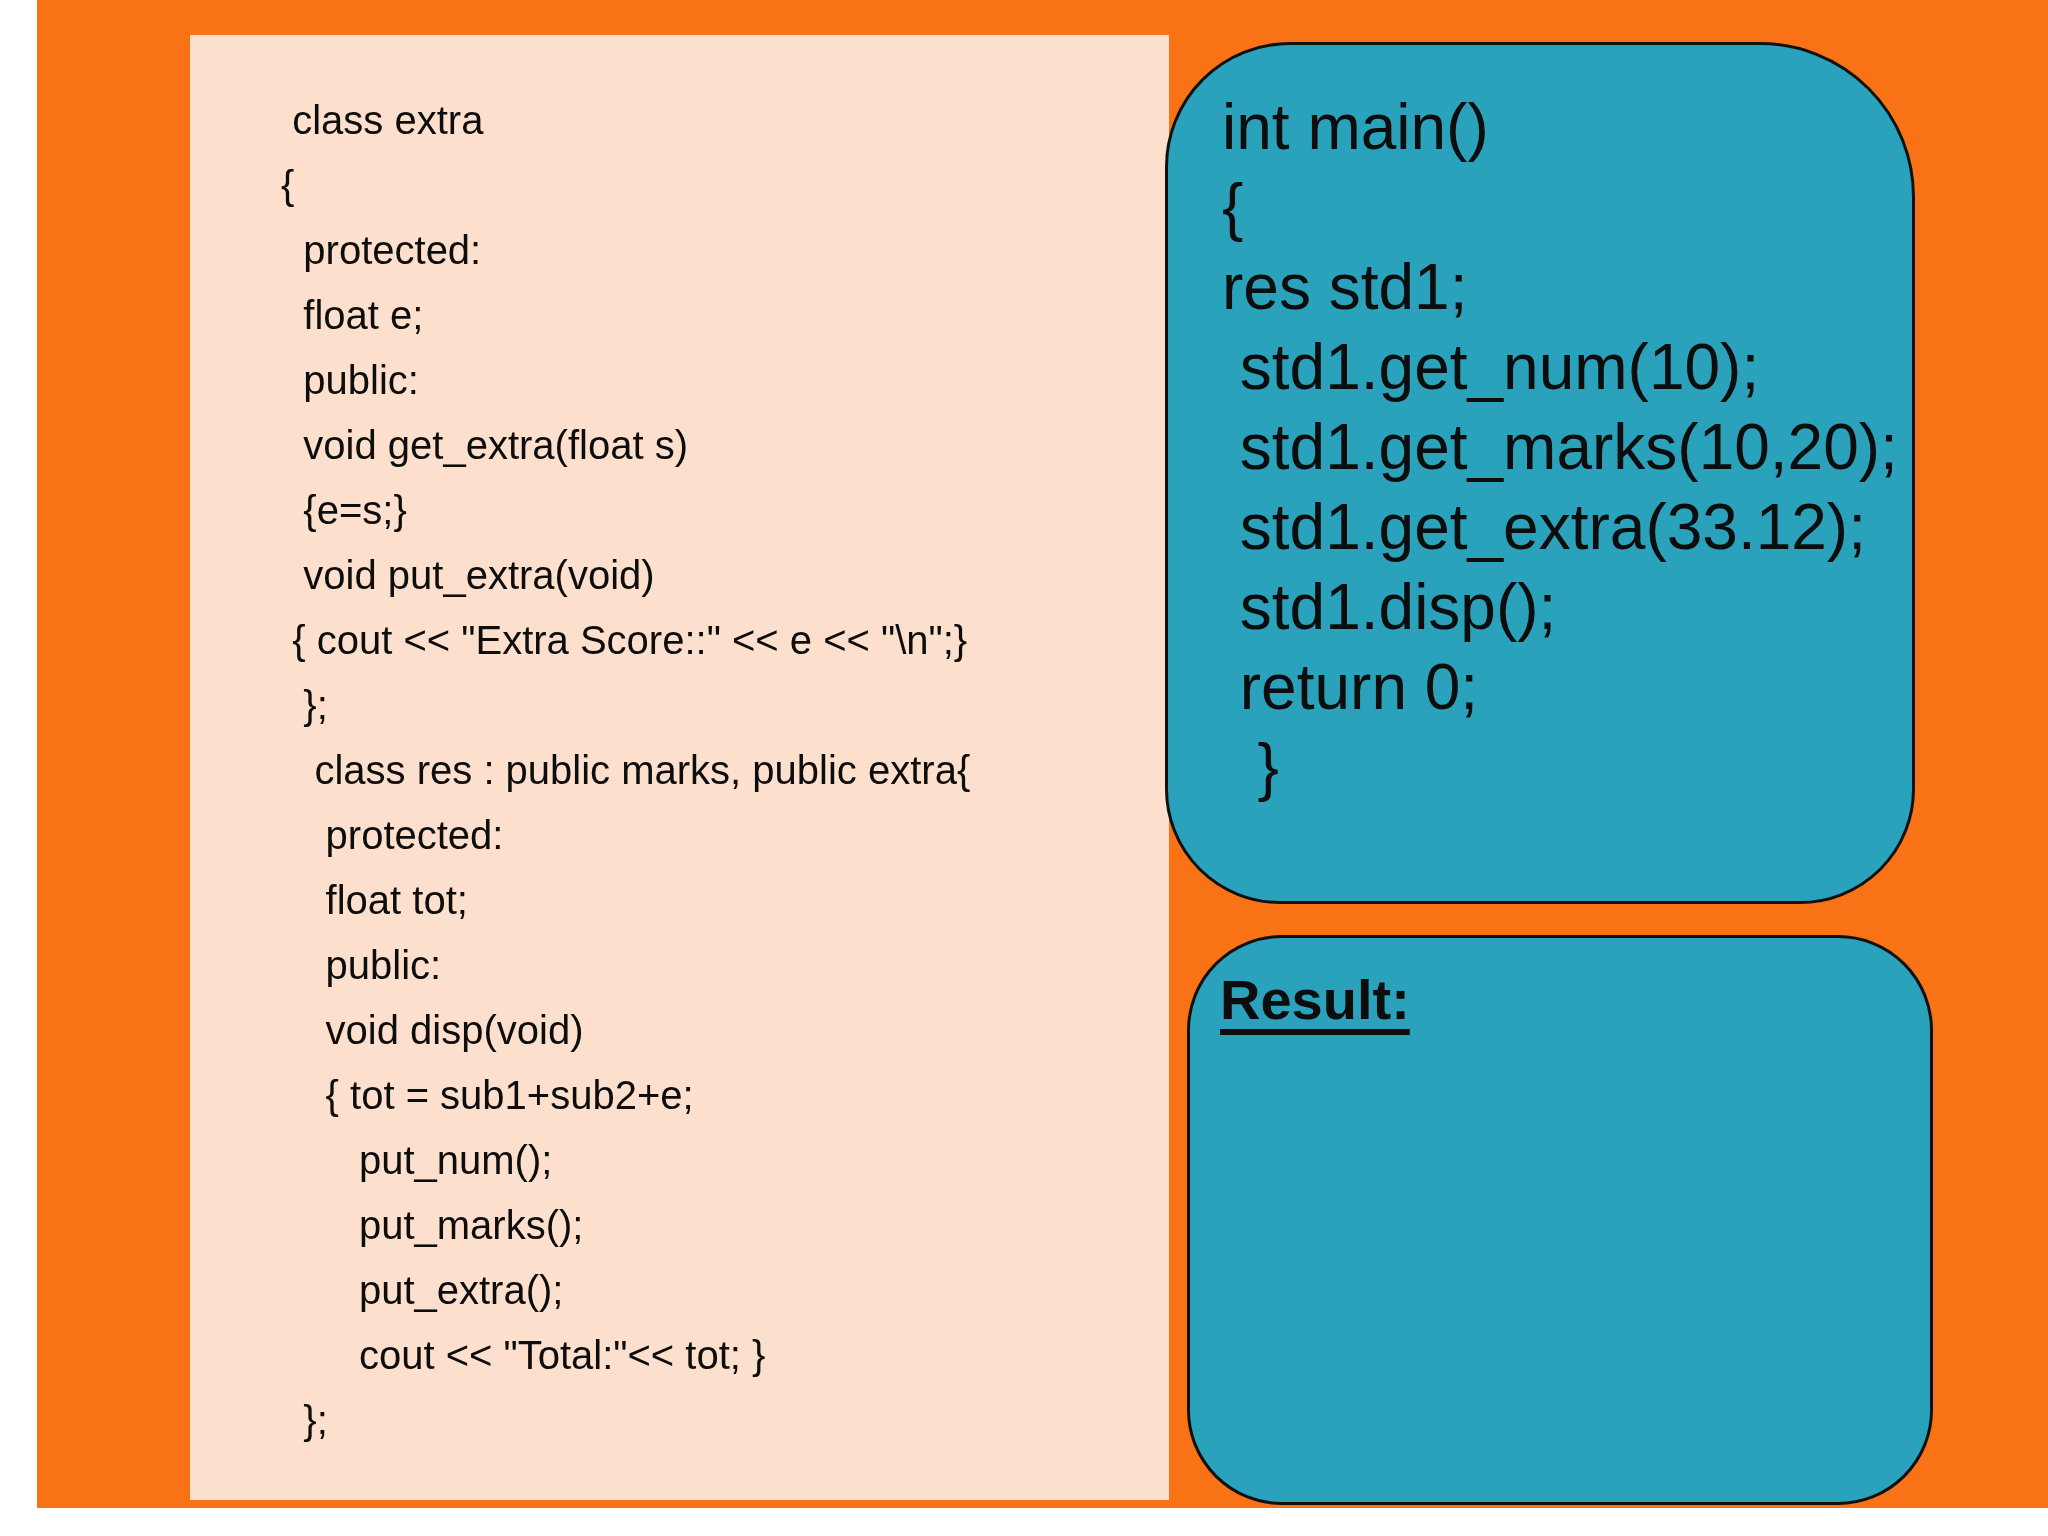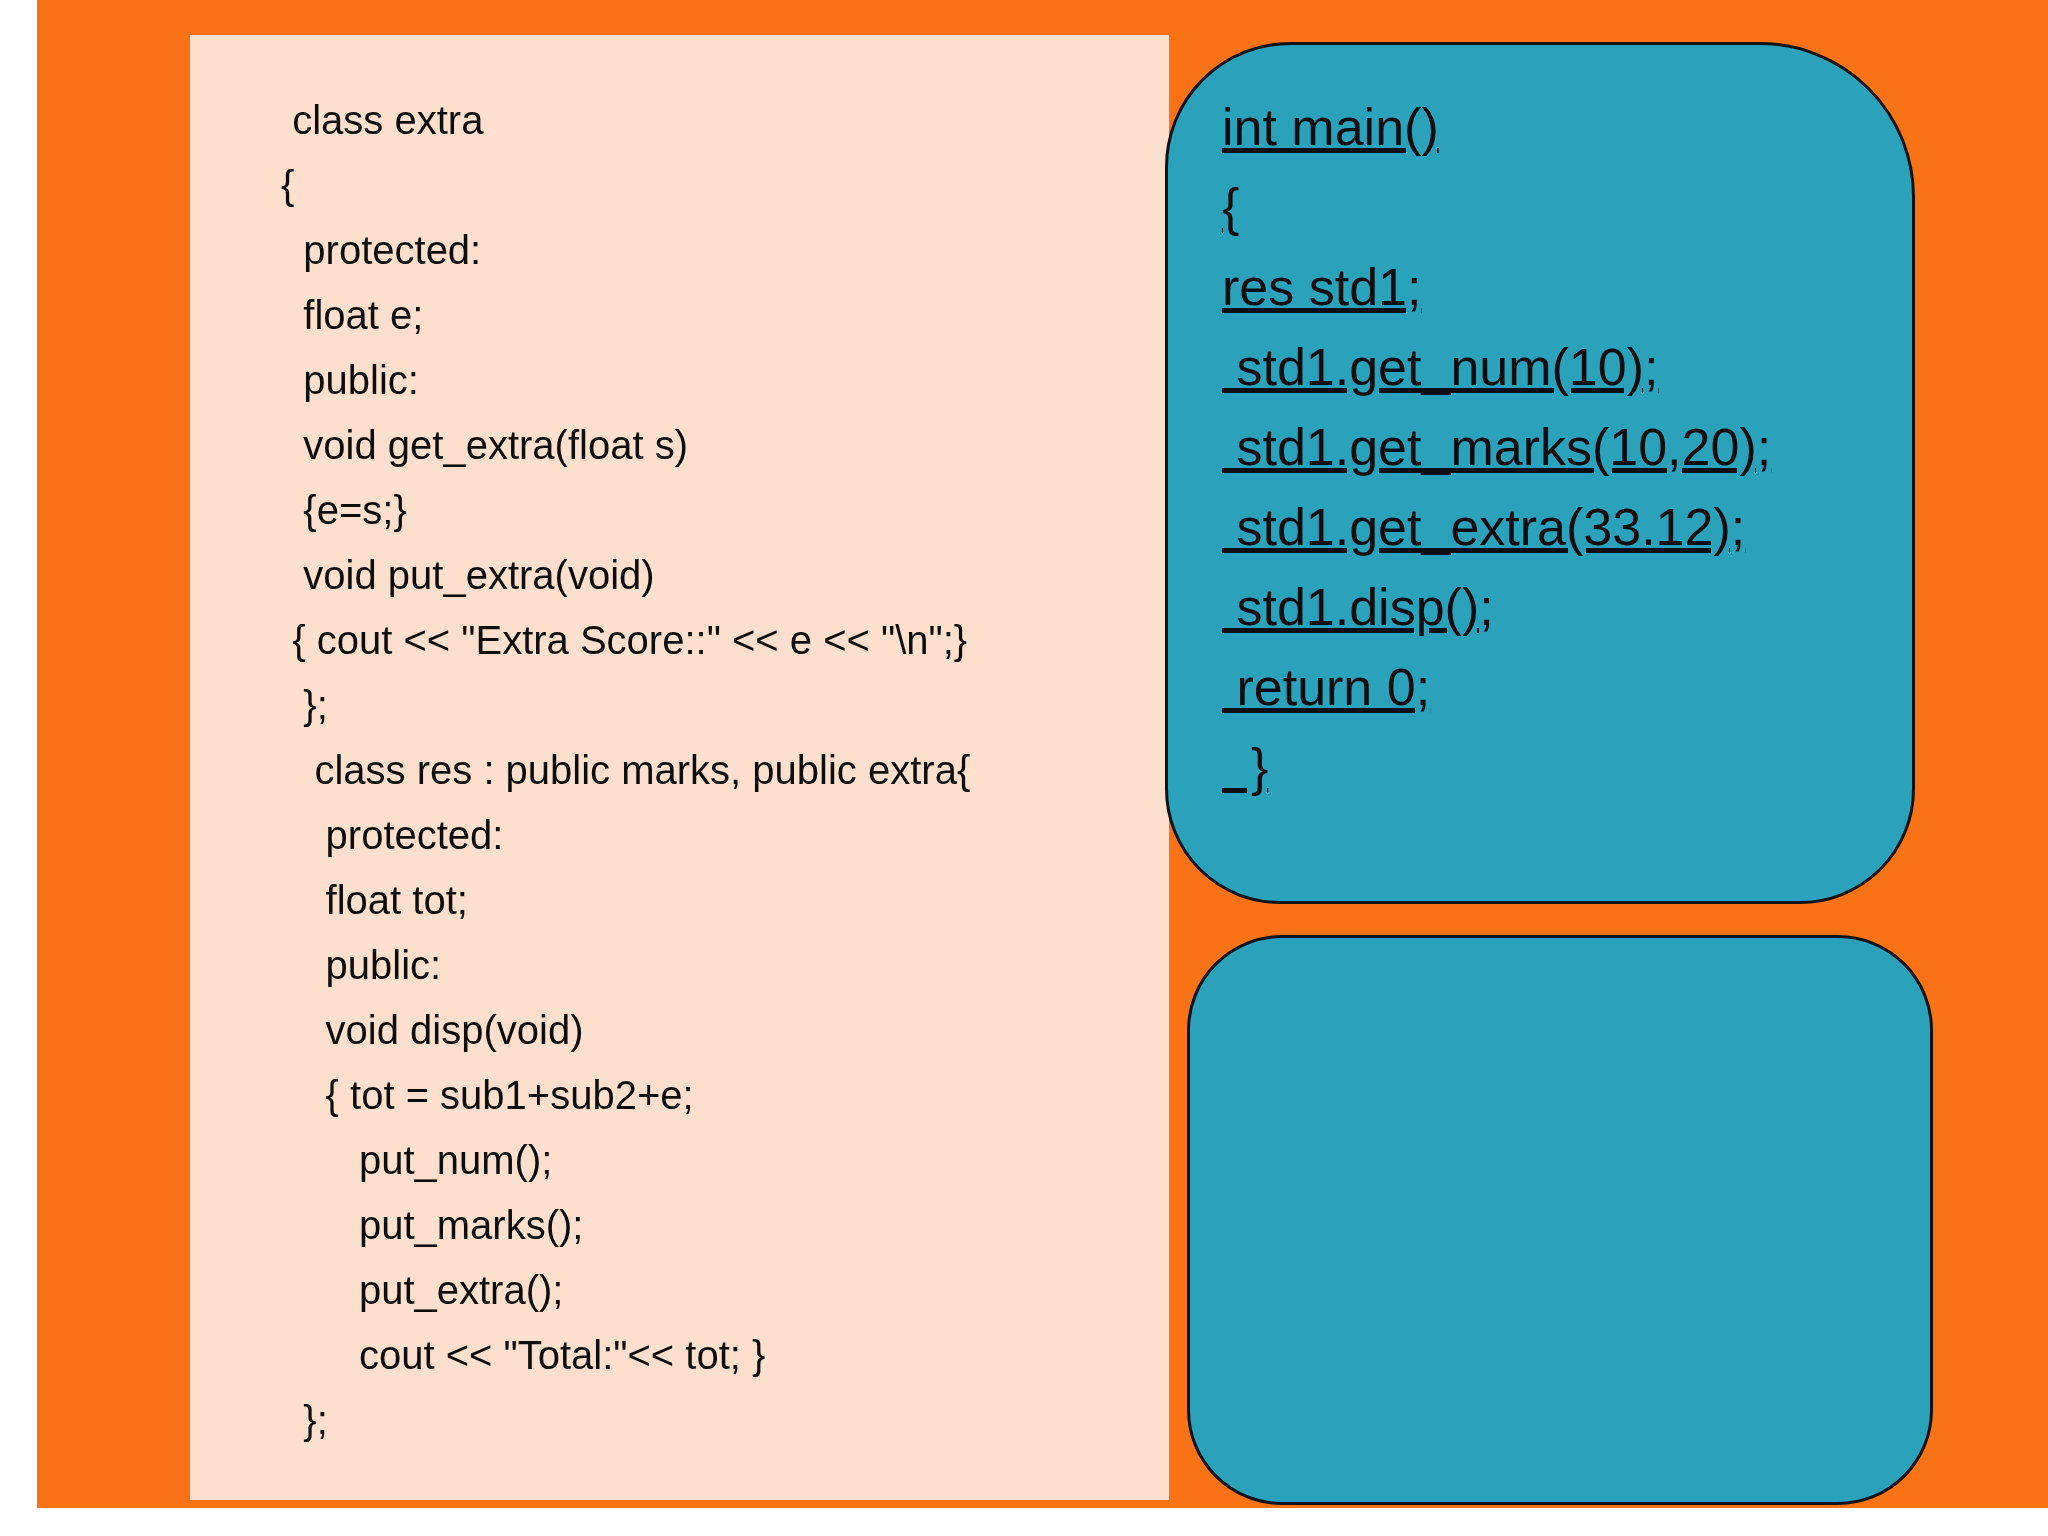--- a/index.html
+++ b/index.html
@@ -42,25 +42,24 @@
     left: 1128px;
     top: 42px;
     width: 750px;
     height: 862px;
     border-radius: 125px 155px 115px 115px;
   }
   .main-pre {
     margin: 0;
     padding: 42px 10px 0 54px;
     font-family: "Liberation Sans", sans-serif;
-    font-size: 52px;
+    font-size: 64px;
     line-height: 80px;
     white-space: pre;
     color: #0d0d0d;
-    text-decoration: underline;
   }
   .result-panel {
     left: 1150px;
     top: 935px;
     width: 746px;
     height: 570px;
     border-radius: 95px;
     padding: 26px 10px 0 30px;
   }
   .result-title {
@@ -117,15 +116,16 @@
 res std1;
  std1.get_num(10);
  std1.get_marks(10,20);
  std1.get_extra(33.12);
  std1.disp();
  return 0;
   }</pre>
   </div>
 
   <div class="teal result-panel">
+    <div class="result-title">Result:</div>
   </div>
 
 </div>
 
 </body></html>

